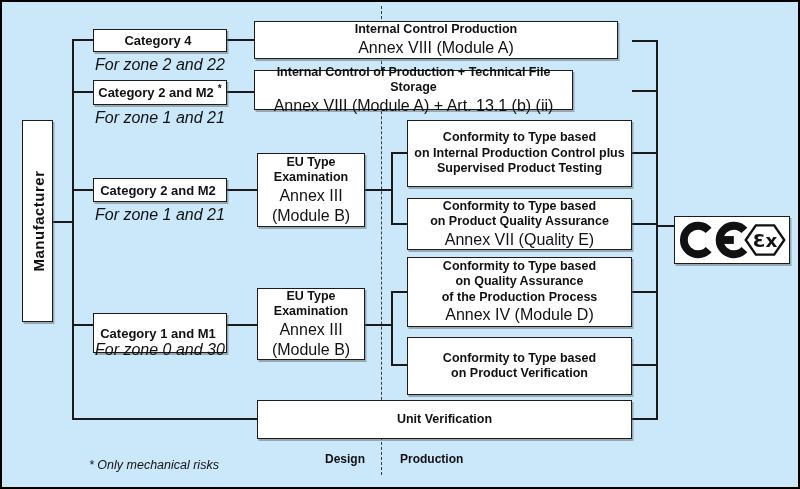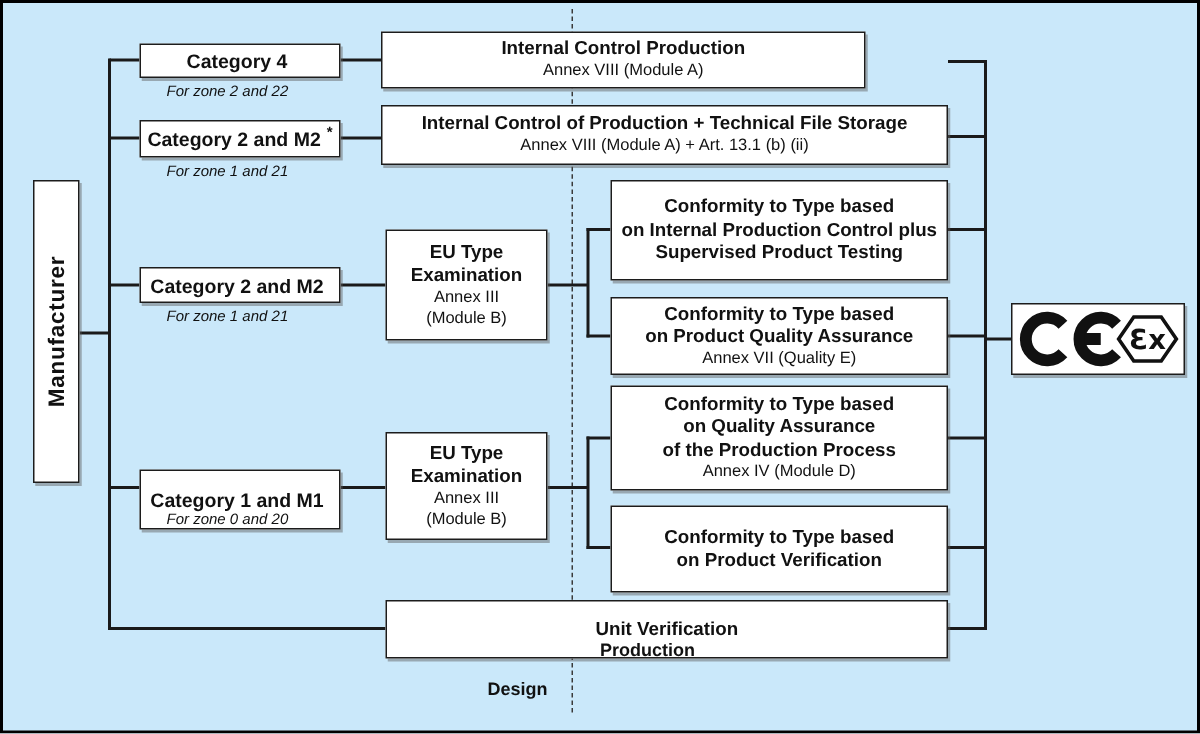--- a/index.html
+++ b/index.html
@@ -11,43 +11,43 @@
   .hline{position:absolute;height:2px;background:#1a1a1a;z-index:1;}
   .vline{position:absolute;width:2px;background:#1a1a1a;z-index:1;}
   .dashline{position:absolute;width:0;border-left:1.6px dashed #3a3a3a;z-index:0;}
   .box{
     position:absolute;background:#fff;border:1.4px solid #1c1c1c;
     box-shadow:1.5px 2px 0 rgba(90,90,90,.45);
     display:flex;flex-direction:column;justify-content:center;align-items:center;
     text-align:center;z-index:2;box-sizing:border-box;padding:1px 4px;
   }
   .bt{font-weight:bold;font-size:12.5px;line-height:1.24;white-space:pre-line;}
-  .bs{font-size:11px;line-height:1.24;white-space:pre-line;}
+  .bs{font-size:16px;line-height:1.24;white-space:pre-line;}
   .cat{
     position:absolute;background:#fff;border:1.4px solid #1c1c1c;
     box-shadow:1.5px 2px 0 rgba(90,90,90,.45);
     display:flex;justify-content:center;align-items:center;z-index:2;box-sizing:border-box;
   }
   .cl{font-weight:bold;font-size:13px;}
   .csup{font-weight:bold;font-size:10px;position:relative;top:-4px;margin-left:4px;}
-  .zone{position:absolute;font-style:italic;font-size:10px;z-index:2;margin-left:16px;}
+  .zone{position:absolute;font-style:italic;font-size:16px;z-index:2;}
   .mfr{
     position:absolute;left:20px;top:118px;width:31px;height:202px;
     background:#fff;border:1.4px solid #1c1c1c;box-shadow:1.5px 2px 0 rgba(90,90,90,.45);
     z-index:2;box-sizing:border-box;
   }
   .mfr span{
     position:absolute;left:50%;top:50%;
     transform:translate(-50%,-50%) rotate(-90deg);
     font-weight:bold;font-size:15px;white-space:nowrap;letter-spacing:.5px;
   }
   .phase{position:absolute;font-weight:bold;font-size:12px;z-index:2;}
   .footnote{position:absolute;font-style:italic;font-size:12.5px;z-index:2;}
   .cebox{
-    position:absolute;left:672px;top:200px;width:116px;height:48px;
+    position:absolute;left:672px;top:214px;width:116px;height:48px;
     background:#fff;border:1.6px solid #1c1c1c;box-shadow:1.5px 2px 0 rgba(90,90,90,.45);
     display:flex;justify-content:center;align-items:center;z-index:2;box-sizing:border-box;
   }
 </style>
 </head>
 <body>
 
 <div id="stage">
 
   <div class="dashline" style="left:379px;top:4px;height:469px;"></div>
@@ -104,28 +104,28 @@
   <div class="cat" style="left:91px;top:176px;width:134px;height:24px;">
     <span class="cl">Category 2 and  M2</span>
       <sup class="csup"></sup>
   </div>
   <div class="zone" style="left:93px;top:204px;">For zone 1 and 21</div>
 
   <div class="cat" style="left:91px;top:311px;width:134px;height:40px;">
     <span class="cl">Category 1 and  M1</span>
       <sup class="csup"></sup>
   </div>
-  <div class="zone" style="left:93px;top:339px;">For zone 0 and 20</div>
+  <div class="zone" style="left:93px;top:339px;">For zone 0 and 30</div>
 
-  <div class="box" style="left:252px;top:19px;width:323px;height:38px;">
+  <div class="box" style="left:252px;top:19px;width:364px;height:38px;">
     <div class="bt">Internal Control Production</div>
     <div class="bs">Annex VIII (Module A)</div>
   </div>
 
-  <div class="box" style="left:252px;top:68px;width:378px;height:40px;">
+  <div class="box" style="left:252px;top:68px;width:319px;height:40px;">
     <div class="bt">Internal Control of Production + Technical File Storage</div>
     <div class="bs">Annex VIII (Module A) + Art. 13.1 (b) (ii)</div>
   </div>
 
   <div class="box" style="left:255px;top:151px;width:108px;height:74px;">
     <div class="bt">EU Type
 Examination</div>
     <div class="bs">Annex  III
 (Module B)</div>
   </div>
@@ -171,15 +171,16 @@
       <path d="M 71.5 13.6 A 15.5 15.5 0 1 0 71.5 34.4" fill="none" stroke="#111" stroke-width="8.6"></path>
       <path d="M 48 24 L 60 24" fill="none" stroke="#111" stroke-width="8.6"></path>
       <g>
         <polygon points="73,24 84,8 104,8 115,24 104,40 84,40" fill="none" stroke="#111" stroke-width="2.6"></polygon>
         <text x="94" y="31.5" text-anchor="middle" font-family="DejaVu Sans, sans-serif" font-weight="bold" font-size="20" fill="#111">Ɛx</text>
       </g>
     </svg>
   </div>
 
   <div class="phase" style="left:288px;top:450px;width:75px;text-align:right;">Design</div>
-  <div class="phase" style="left:398px;top:424px;width:120px;text-align:left;">Production</div>
+  <div class="phase" style="left:398px;top:450px;width:120px;text-align:left;">Production</div>
+  <div class="footnote" style="left:87px;top:456px;">* Only mechanical  risks</div>
 
 </div>
 
 </body></html>

